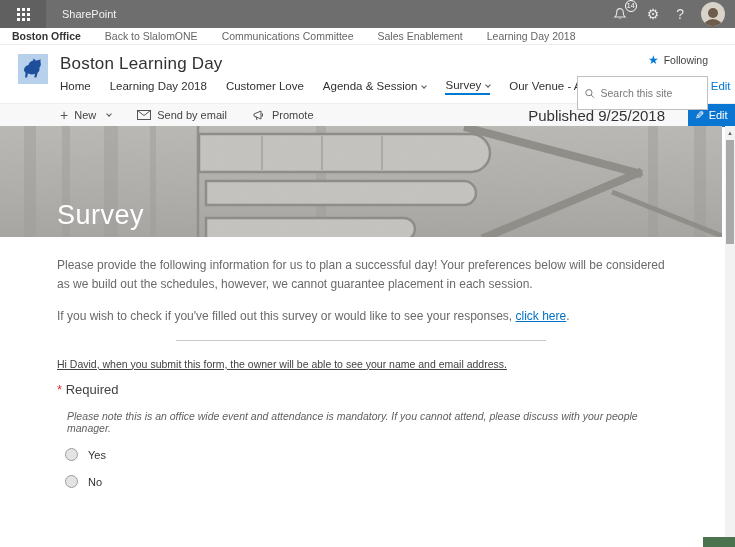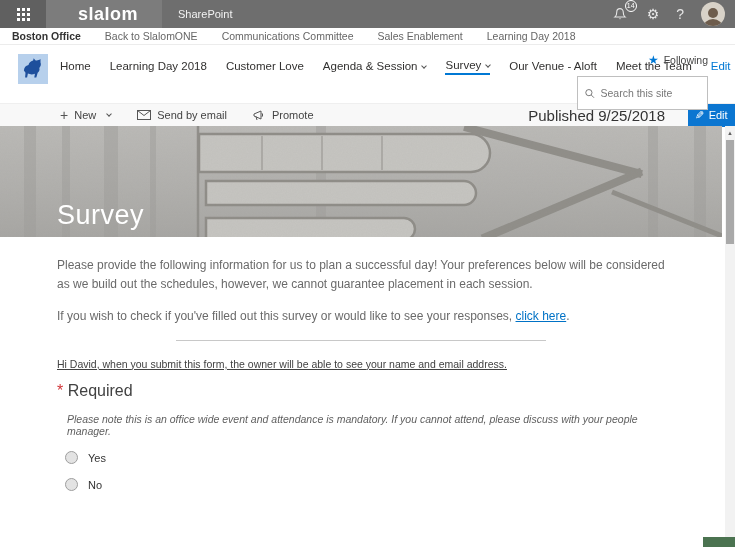--- a/index.html
+++ b/index.html
@@ -55,21 +55,21 @@
 
   
   .content { width:722px; padding:19px 57px 0 57px; }
   .intro p { font-size:12px; line-height:1.55; color:#6a6a6a; margin-bottom:14px; }
   .intro a { color:#0072c6; text-decoration:underline; cursor:pointer; }
   .divider { border:none; border-top:1px solid #c8c8c8; width:370px; margin:3px auto 0 auto; }
 
   .form-section { margin-top:17px; }
   .form-heading { font-size:17px; font-weight:400; color:#5e5e5e; letter-spacing:0.2px; }
   .greeting { font-size:10.5px; color:#424242; margin-top:17px;text-decoration:underline; }
-  .required-line { font-size:16px; color:#424242; margin-top:12px; }
+  .required-line { font-size:13px; color:#424242; margin-top:12px; }
   .red { color:#d13438; }
   .question { margin-top:13px; }
   .q-title { font-size:12px; color:#333; }
   .q-note { font-size:10.5px; font-style:italic; color:#5f5f5f; margin:4px 0 0 10px; }
   .option-row { display:flex; align-items:flex-end; gap:10px; margin:14px 0 0 8px; cursor:pointer; }
   .radio { width:13px; height:13px; border-radius:50%; border:1px solid #9e9e9e; background:#e3e3e3; flex:none; }
   .option-label { font-size:11px; color:#333; }
 
   
   .scrollbar { position:absolute; top:126px; right:0; bottom:0; width:10px; background:#f2f2f2; }
@@ -91,23 +91,20 @@
             <rect x="10" y="0" width="3" height="3"></rect>
           <rect x="0" y="5" width="3" height="3"></rect>
             <rect x="5" y="5" width="3" height="3"></rect>
             <rect x="10" y="5" width="3" height="3"></rect>
           <rect x="0" y="10" width="3" height="3"></rect>
             <rect x="5" y="10" width="3" height="3"></rect>
             <rect x="10" y="10" width="3" height="3"></rect>
         </g>
       </svg>
     </div>
-    <div class="brand-seg">
-      <span class="brand-logo">slalom</span>
-    </div>
     <div class="product-name">SharePoint</div>
     <div class="suite-right">
       <div class="bell-wrap">
         <svg width="16" height="16" viewBox="0 0 16 16">
           <path d="M3,12 h10 c-1.6,-1.2 -1.8,-3 -1.8,-5.2 a3.2,3.2 0 0 0 -6.4,0 c0,2.2 -0.2,4 -1.8,5.2 z" fill="none" stroke="#e6e6e6" stroke-width="1.1"></path>
           <path d="M6.8,13.4 a1.3,1.3 0 0 0 2.4,0 z" fill="#e6e6e6"></path>
         </svg>
         <span class="badge">14</span>
       </div>
       <span class="suite-icon">⚙</span>
@@ -130,20 +127,21 @@
   </div>
 
   <div class="site-header">
     <div class="header-row">
       <div class="site-logo">
         <svg width="26" height="26" viewBox="0 0 26 26">
           <path fill="#1e4f9c" d="M20.5,3 c-1.8,1.4 -3.6,1.6 -5.2,1.2 l-1.6,-2 l-0.6,2.2 c-2.6,0.6 -4.2,2.4 -4.6,4.6 c-2.8,0.6 -4.4,2.6 -4.6,5.4 l1.6,2.4 l-0.4,4.6 h2 l0.8,-3.8 c2.2,1 4.8,1 7,0.2 l-0.6,3.6 h2 l1.4,-4.6 c1.6,-1.2 2.2,-3 1.6,-4.8 c1.6,-1.6 2,-3.8 1.2,-5.4 z"></path>
         </svg>
       </div>
       <div class="site-meta">
+        <div class="site-title">Boston Learning Day</div>
         <div class="site-nav">
           <span class="nav-item">Home</span>
           <span class="nav-item">Learning Day 2018</span>
           <span class="nav-item">Customer Love</span>
           <span class="nav-item"><span>Agenda &amp; Session</span><i class="chev"></i></span>
           <span class="nav-item active"><span>Survey</span><i class="chev"></i></span>
           <span class="nav-item">Our Venue - Aloft</span>
           <span class="nav-item">Meet the Team</span>
           <span class="nav-item edit-link">Edit</span>
         </div>

